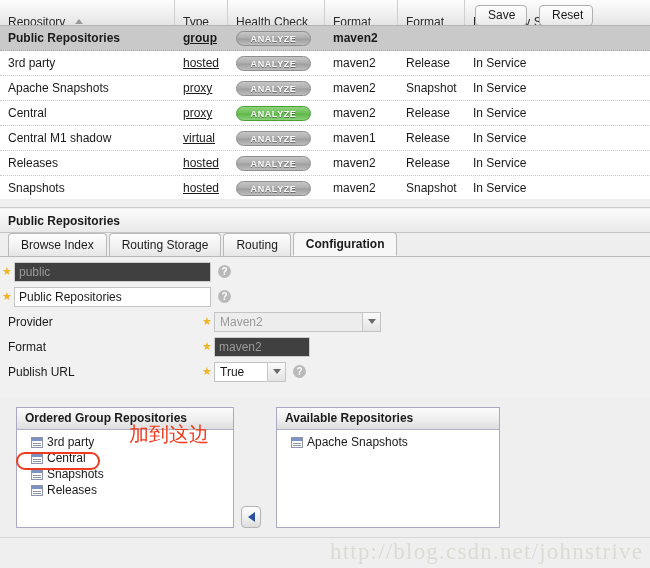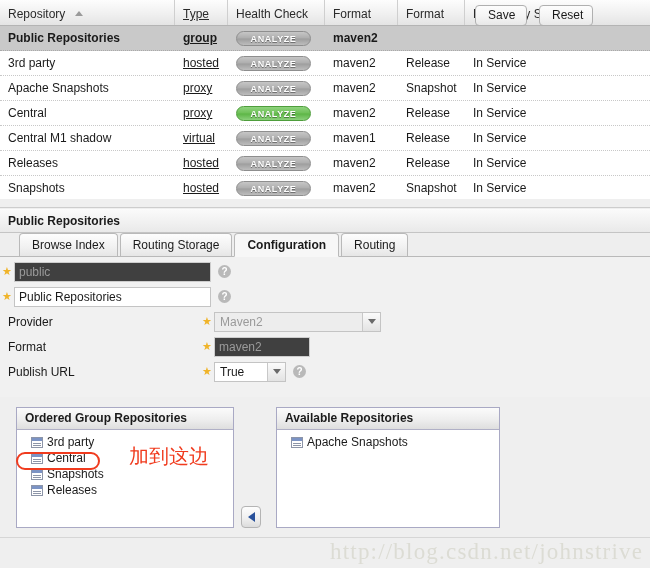--- a/index.html
+++ b/index.html
@@ -29,21 +29,21 @@
   .grid-head {
     display: flex;
     height: 26px;
     background: linear-gradient(to bottom, #fdfdfd 0%, #f0f0f0 55%, #e4e4e4 100%);
     border-bottom: 1px solid #b4b4b4;
     box-sizing: border-box;
   }
   .grid-head .cell {
     box-sizing: border-box;
     border-right: 1px solid #cfcfcf;
-    padding: 7px 0 0 8px;
+    padding: 15px 0 0 8px;
     font-size: 12px;
     color: #2a2a2a;
     white-space: nowrap;
     overflow: hidden;
     position: relative;
   }
   .grid-head .cell:last-child { border-right: none; }
   .sort-arrow {
     display: inline-block;
     width: 0; height: 0;
@@ -131,21 +131,22 @@
 
   
   .tabstrip {
     position: absolute;
     left: 0; top: 233px;
     width: 650px; height: 24px;
     background: #eeeeee;
     border-bottom: 1px solid #b9b9b9;
     box-sizing: border-box;
     display: flex;
-    padding-left: 19px;
+    align-items: flex-end;
+    padding-left: 8px;
   }
   .tab {
     height: 23px;
     line-height: 22px;
     padding: 0 12px;
     margin-right: 2px;
     font-size: 12px;
     color: #1a1a1a;
     background: linear-gradient(to bottom, #fdfdfd 0%, #f1f1f1 60%, #e6e6e6 100%);
     border: 1px solid #b9b9b9;
@@ -318,21 +319,21 @@
     position: absolute;
     left: 16px; top: 452px;
     width: 84px; height: 18px;
     border: 2px solid #f03b1e;
     border-radius: 9px;
     box-sizing: border-box;
     pointer-events: none;
   }
   .annot {
     position: absolute;
-    left: 129px; top: 443px;
+    left: 129px; top: 421px;
     font-size: 20px;
     color: #f03b1e;
     font-family: "DejaVu Sans", sans-serif;
     white-space: nowrap;
   }
 
   .movebtn {
     position: absolute;
     left: 241px; top: 506px;
     width: 20px; height: 22px;
@@ -463,22 +464,22 @@
       </div>
     </div>
 </div>
 
 <div class="panel-gap"></div>
 <div class="panel-title">Public Repositories</div>
 
 <div class="tabstrip" id="tabstrip">
     <div class="tab">Browse Index</div>
     <div class="tab">Routing Storage</div>
+    <div class="tab">Routing</div>
     <div class="tab active">Configuration</div>
-    <div class="tab">Routing</div>
   </div>
 
 <div class="form-area">
 
   <div class="frow" style="top:2px;">
     <div class="star">★</div>
     <input class="txt ro" style="width: 197px;" readonly="" value="public">
     <div class="help">?</div>
   </div>
 

